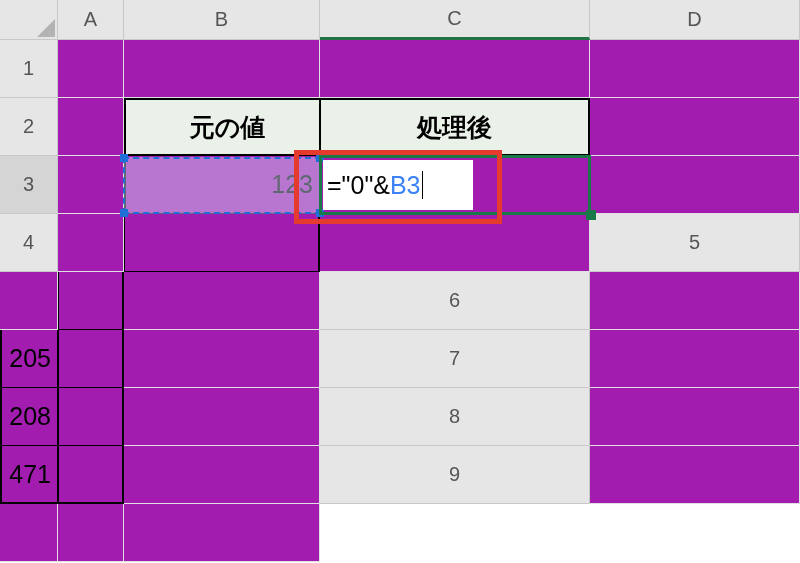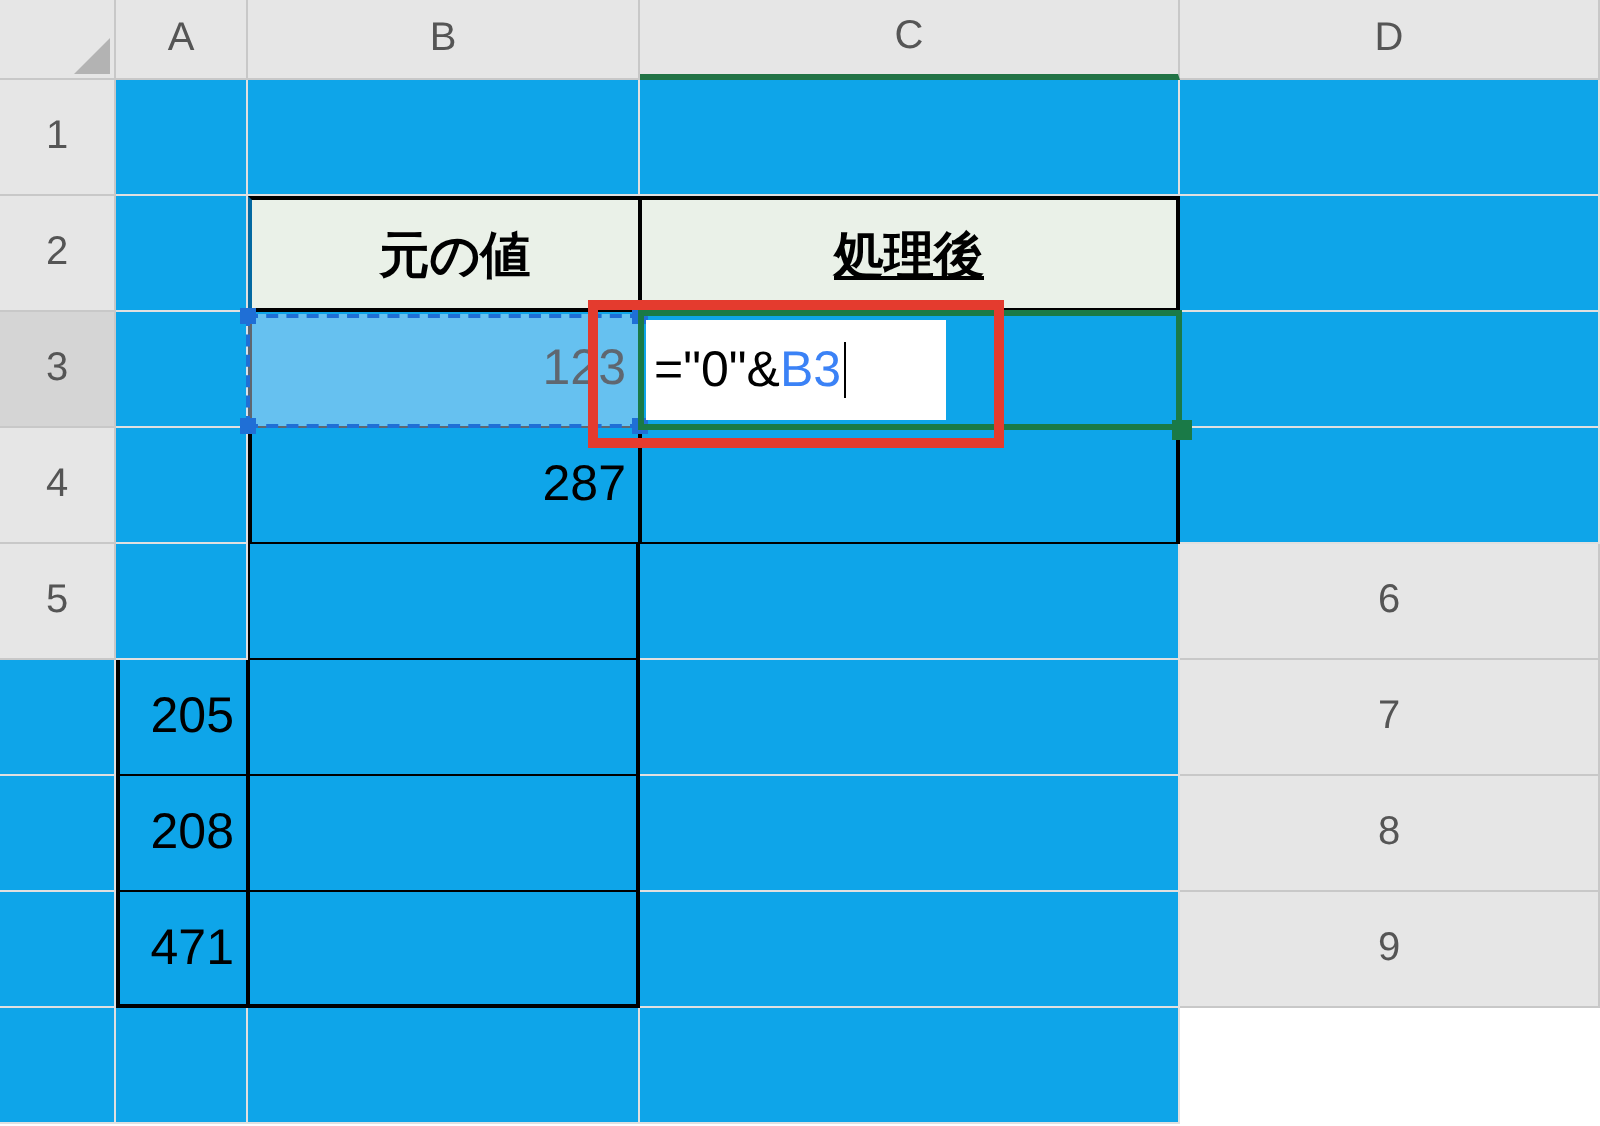--- a/index.html
+++ b/index.html
@@ -56,32 +56,32 @@
     .row-hdr.hl { background: #d5d5d5; }
     .col-hdr-C { border-bottom: 3px solid #217346; }
     .cell {
       border-right: 1px solid #e0e0e0;
       border-bottom: 1px solid #e0e0e0;
       display: flex;
       align-items: center;
       padding: 0 6px;
       font-size: 23px;
       position: relative;
-      background: #0ea5e9;
+      background: #a21caf;
     }
     .tbl-header {
       background: #eaf1e8;
       border-top: 2px solid #000;
       border-bottom: 2px solid #000;
       font-weight: bold;
       justify-content: center;
       font-size: 25px;
     }
-    .tbl-header.left  { border-left: 2px solid #0369a1; border-right: 1px solid #000; padding-left: 16px; }
-    .tbl-header.right { border-left: 1px solid #000; border-right: 2px solid #000; text-decoration: underline; }
+    .tbl-header.left  { border-left: 2px solid #000000; border-right: 1px solid #000; padding-left: 16px; }
+    .tbl-header.right { border-left: 1px solid #000; border-right: 2px solid #000; }
     .tbl-cell {
       border-color: #000;
       justify-content: flex-end;
       font-size: 25px;
     }
     .tbl-cell.left  { border-left: 2px solid #000; border-right: 1px solid #000; border-bottom: 1px solid #000; }
     .tbl-cell.right { border-left: 1px solid #000; border-right: 2px solid #000; border-bottom: 1px solid #000; }
     .tbl-cell.last  { border-bottom: 2px solid #000; padding-left: 24px; }
 
     .ref-marquee {
@@ -157,21 +157,20 @@
   <div class="cell"></div>
 
   <div class="row-hdr hl">3</div>
   <div class="cell"></div>
   <div class="cell tbl-cell left">123</div>
   <div class="cell tbl-cell right"></div>
   <div class="cell"></div>
 
   <div class="row-hdr">4</div>
   <div class="cell"></div>
-  <div class="cell tbl-cell left">287</div>
   <div class="cell tbl-cell right"></div>
   <div class="cell"></div>
 
   <div class="row-hdr">5</div>
   <div class="cell"></div>
   <div class="cell tbl-cell right"></div>
   <div class="cell"></div>
 
   <div class="row-hdr">6</div>
   <div class="cell"></div>

